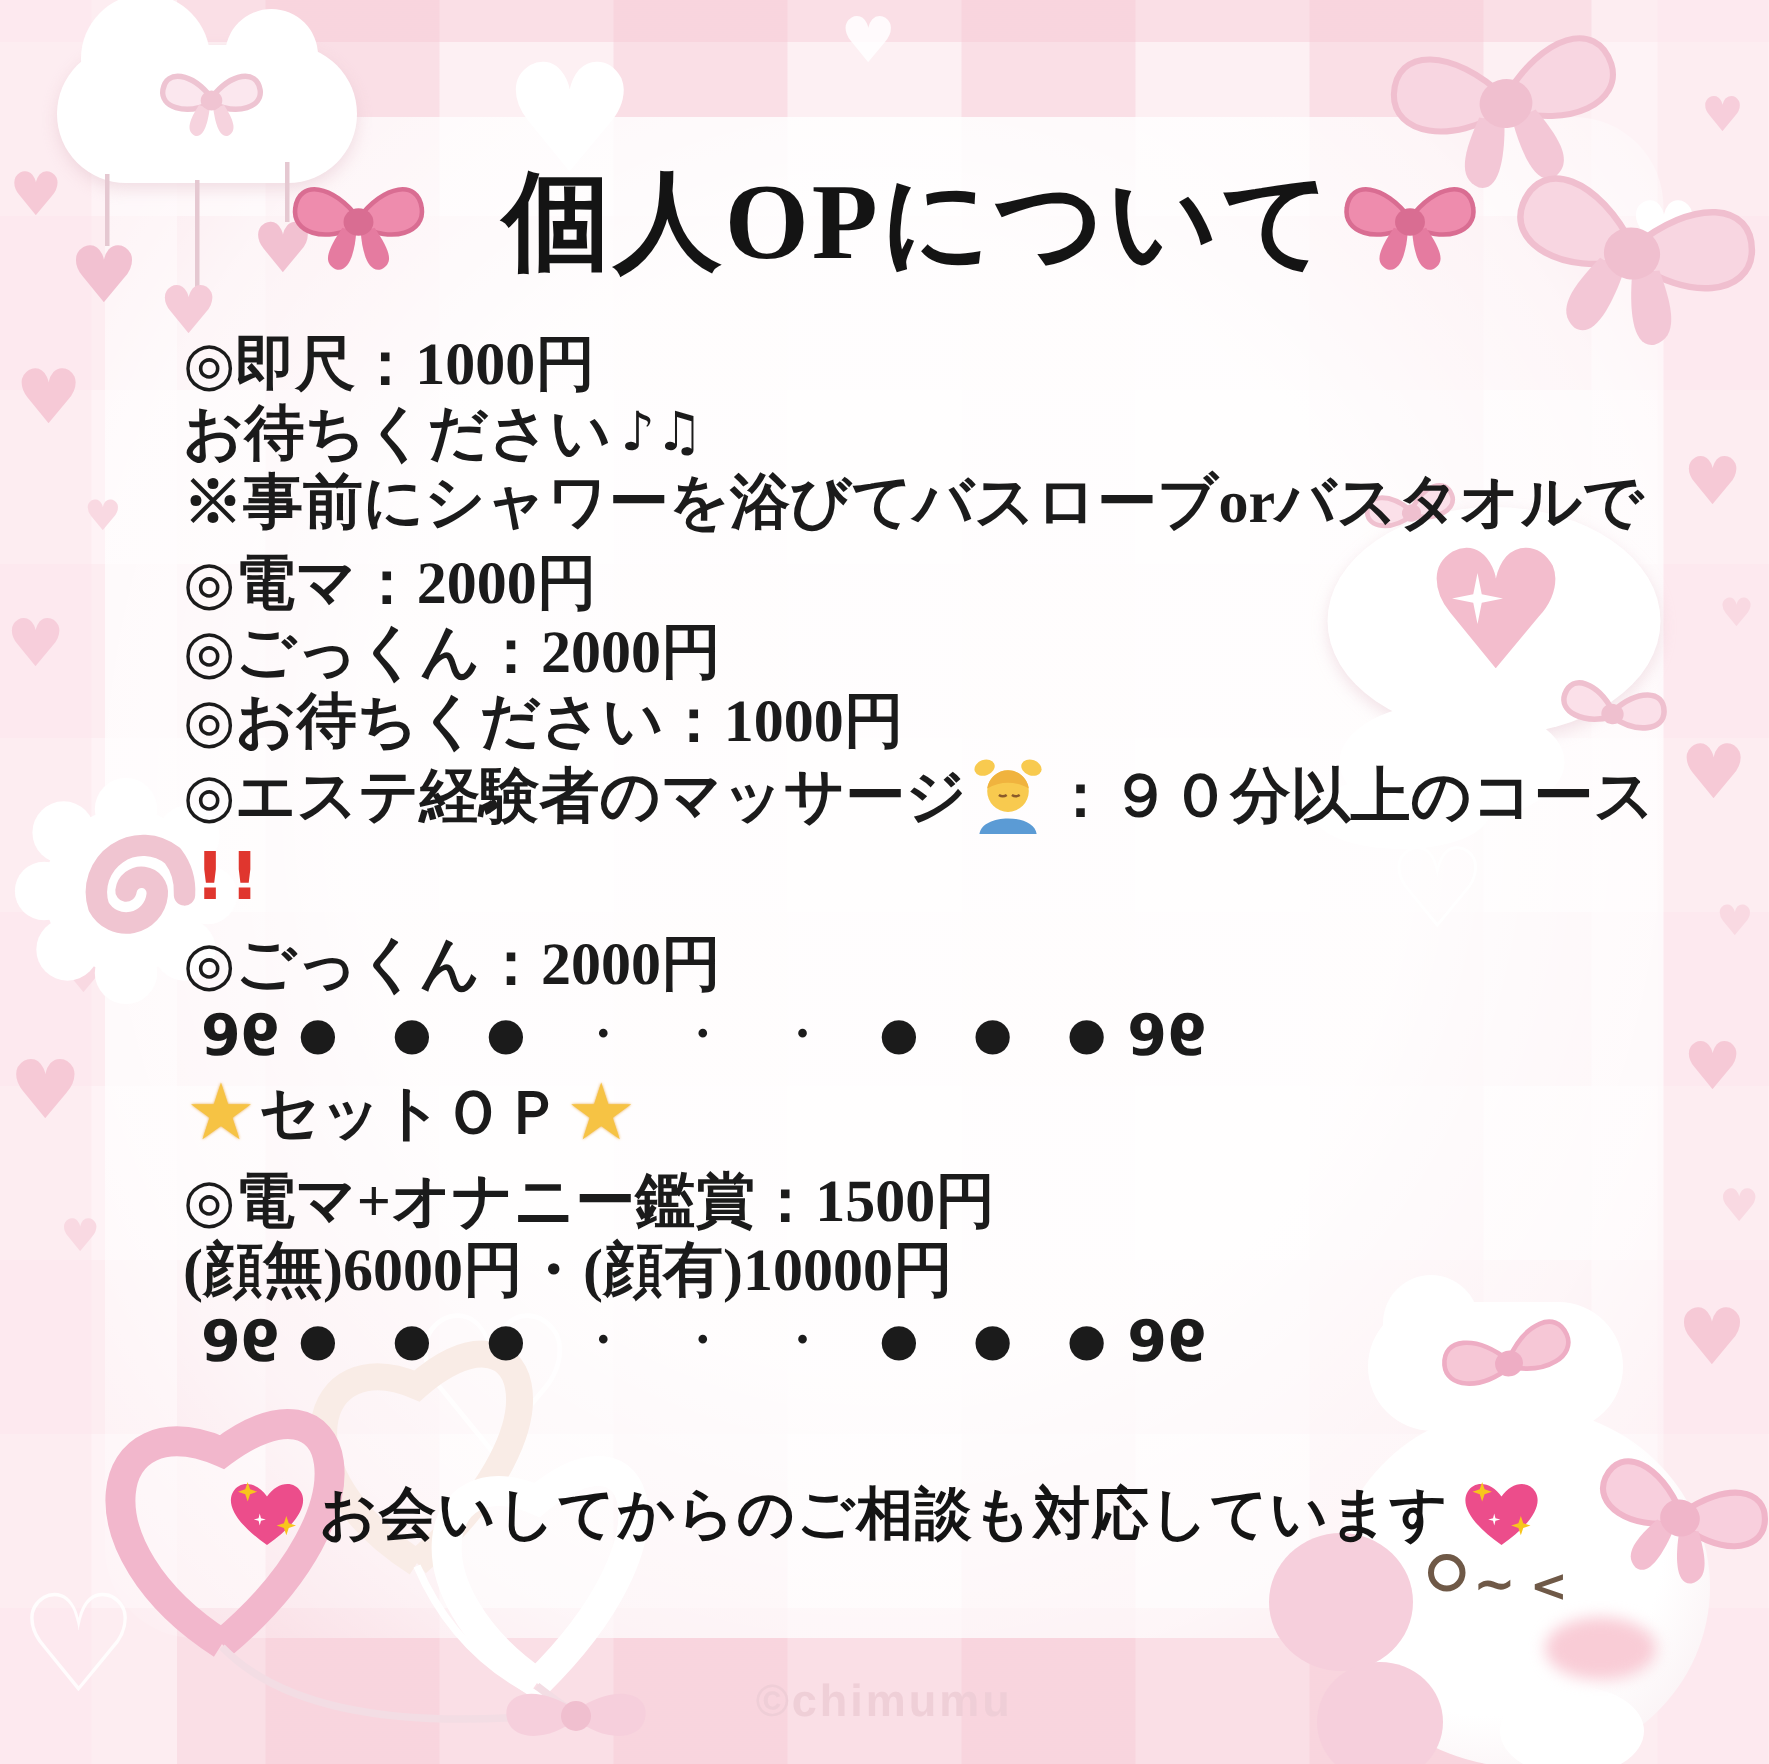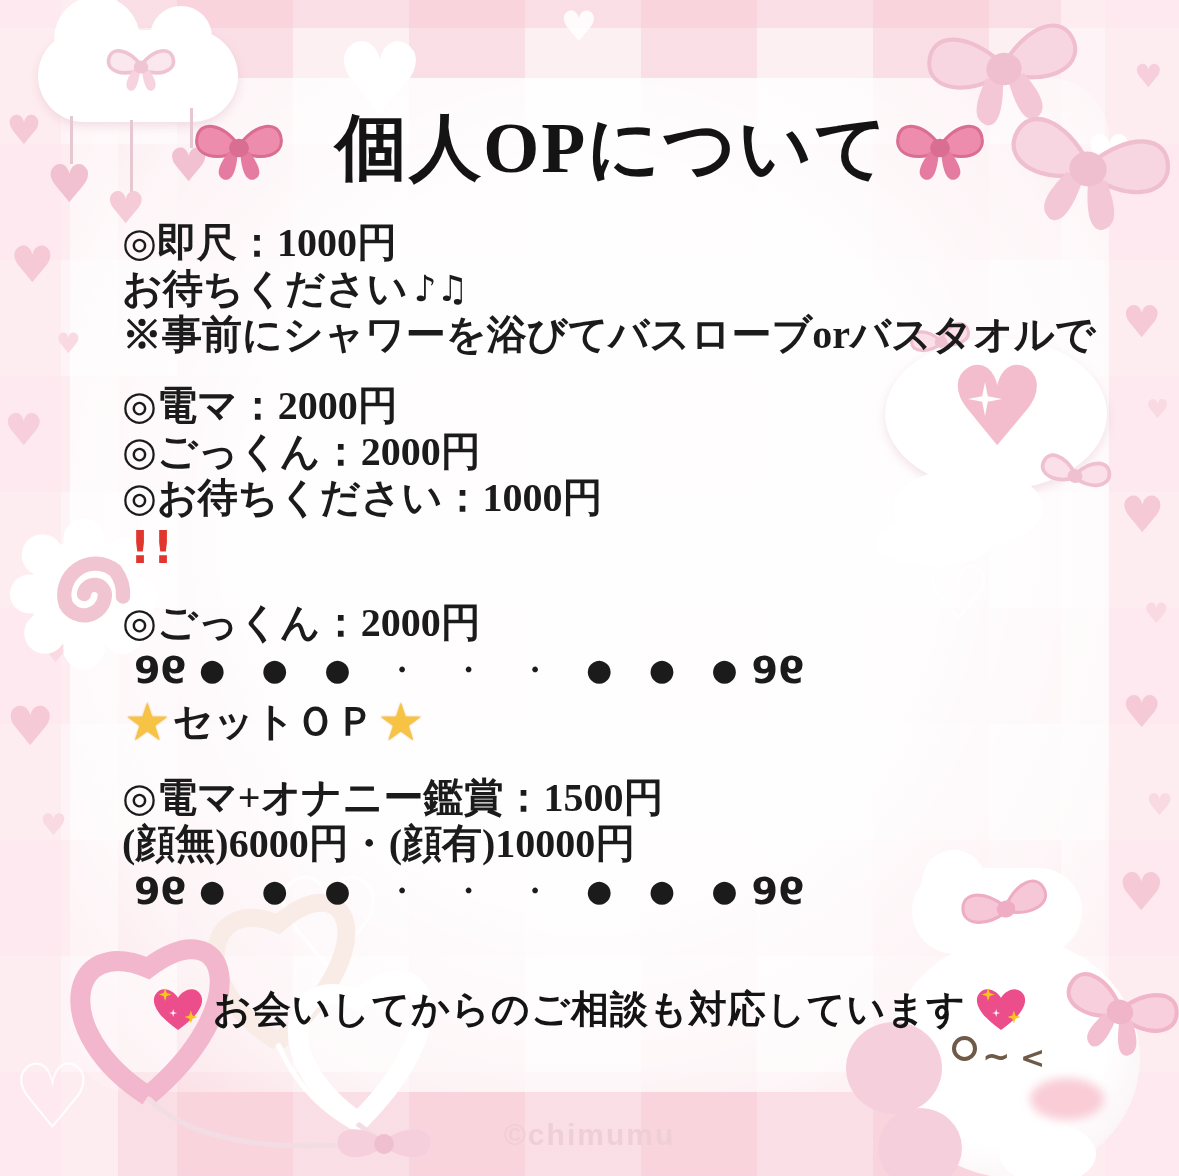--- a/index.html
+++ b/index.html
@@ -41,21 +41,21 @@
   .paw{position:absolute;background:#f6cfdc;border-radius:50%;z-index:3;}
   .eyeL{position:absolute;width:17px;height:17px;border:4px solid #6f5947;border-radius:50%;z-index:4;}
   .face-t{position:absolute;color:#6f5947;font-family:"DejaVu Sans",sans-serif;font-weight:bold;z-index:4;}
   .blush{position:absolute;width:74px;height:42px;background:rgba(246,182,196,.7);border-radius:50%;filter:blur(5px);z-index:4;}
   
   .title{position:absolute;left:0;right:0;top:100px;display:flex;justify-content:center;align-items:center;gap:4px;z-index:4;}
   .title .t{font-size:72px;font-weight:700;color:#141414;letter-spacing:2px;white-space:nowrap;margin-left:46px;}
   .textcol{position:absolute;left:122px;top:220px;z-index:4;}
   .line{font-size:40px;font-weight:700;color:#1b1b1b;line-height:46px;white-space:nowrap;display:flex;align-items:flex-start;}
   .line.tall{line-height:54px;}
-  .line.g{margin-top:25px;}
+  .line.g{margin-top:8px;}
   .divider{display:flex;align-items:center;line-height:48px;}
   .divider .dots{font-size:30px;font-weight:700;word-spacing:22px;letter-spacing:2px;font-family:"DejaVu Sans",sans-serif;}
   .cap{font-family:"DejaVu Sans",sans-serif;font-weight:700;font-size:38px;display:inline-flex;margin:0 12px;}
   .cap .f{display:inline-block;transform:scaleX(-1);}
   .starline{line-height:56px;}
   .star{font-family:"DejaVu Sans",sans-serif;font-size:52px;color:#f6c344;text-shadow:0 0 2px #e8a53c;margin:0 2px;}
   .notes{font-family:"DejaVu Sans",sans-serif;font-size:36px;margin-left:6px;}
   .bangbang{color:#e0362e;font-family:"DejaVu Sans",sans-serif;font-weight:900;font-size:44px;letter-spacing:3px;margin-left:8px;}
   .footer{position:absolute;left:0;right:0;top:982px;display:flex;justify-content:center;align-items:center;gap:6px;z-index:4;}
   .footer .t{font-size:38px;font-weight:700;color:#141414;white-space:nowrap;letter-spacing:1px;}
@@ -245,20 +245,34 @@
       </div>
     <div class="line g">
         <span>◎電マ：2000円</span>
       </div>
     <div class="line">
         <span>◎ごっくん：2000円</span>
       </div>
     <div class="line">
         <span>◎お待ちください：1000円</span>
       </div>
+    <div class="line tall">
+      <span>◎エステ経験者のマッサージ</span>
+      <span style="margin:0 2px;">
+        <svg width="52" height="52" viewBox="0 0 60 60">
+          <ellipse cx="12" cy="9" rx="8" ry="6" fill="#f8ca4f" transform="rotate(-20 12 9)"></ellipse>
+          <ellipse cx="48" cy="9" rx="8" ry="6" fill="#f8ca4f" transform="rotate(20 48 9)"></ellipse>
+          <circle cx="30" cy="27" r="16" fill="#f8ca4f"></circle>
+          <path d="M30 11 a16 16 0 0 1 16 14 c-10 -6 -22 -6 -32 0 a16 16 0 0 1 16 -14" fill="#f0b33e"></path>
+          <path d="M23 30 q3 2 6 0 M33 30 q3 2 6 0" stroke="#8a5a2a" stroke-width="2" fill="none"></path>
+          <path d="M8 60 C10 44 50 44 52 60 Z" fill="#5b9bd5"></path>
+        </svg>
+      </span>
+      <span>：９０分以上のコース</span>
+    </div>
     <div class="line tall">
         <span class="bangbang">!!</span>
       </div>
     <div class="line g">
         <span>◎ごっくん：2000円</span>
       </div>
     <div class="line divider">
       <span class="cap">
           <span>9</span>
           <span class="f">9</span>

